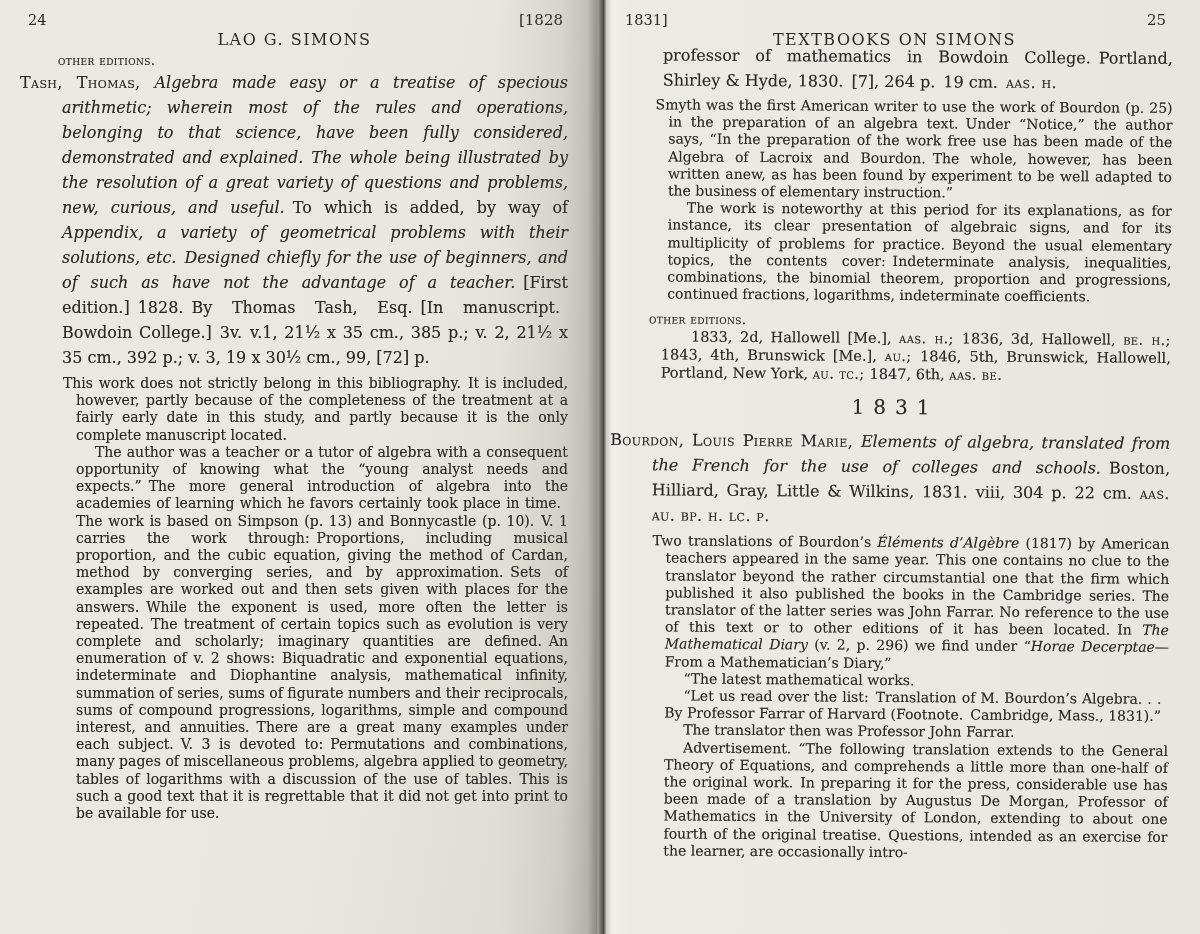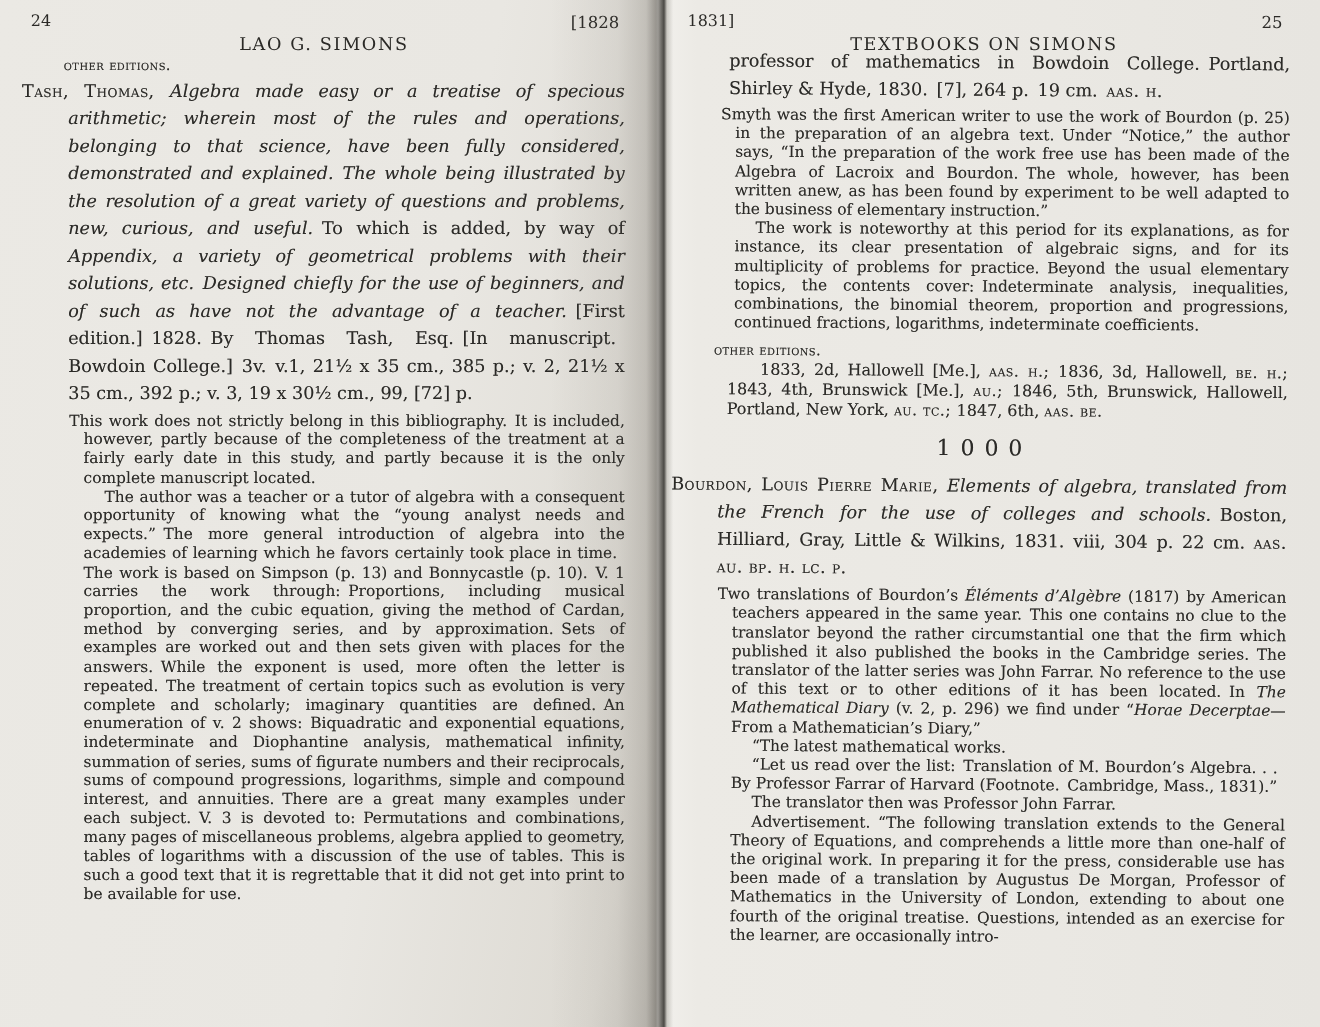--- a/index.html
+++ b/index.html
@@ -68,21 +68,21 @@
       <span class="h-left">1831]</span>
       <span class="h-center">TEXTBOOKS ON SIMONS</span>
       <span class="h-right">25</span>
     </div>
     <div class="content" id="right-blocks">
         <div class="blk entry-cont"><span class="seg r">professor of mathematics in Bowdoin College. Portland, Shirley &amp; Hyde, 1830. [7], 264 p. 19 cm. </span><span class="seg sc">aas. h.</span></div>
         <div class="blk annot-first"><span class="seg r">Smyth was the first American writer to use the work of Bourdon (p. 25) in the preparation of an algebra text. Under “Notice,” the author says, “In the preparation of the work free use has been made of the Algebra of Lacroix and Bourdon. The whole, however, has been written anew, as has been found by experiment to be well adapted to the business of elementary instruction.”</span></div>
         <div class="blk annot-ind"><span class="seg r">The work is noteworthy at this period for its explanations, as for instance, its clear presentation of algebraic signs, and for its multiplicity of problems for practice. Beyond the usual elementary topics, the contents cover: Indeterminate analysis, inequalities, combinations, the binomial theorem, proportion and progressions, continued fractions, logarithms, indeterminate coefficients.</span></div>
         <div class="blk label"><span class="seg sc">other editions.</span></div>
         <div class="blk editions"><span class="seg r">1833, 2d, Hallowell [Me.], </span><span class="seg sc">aas. h.; </span><span class="seg r">1836, 3d, Hallowell, </span><span class="seg sc">be. h.; </span><span class="seg r">1843, 4th, Brunswick [Me.], </span><span class="seg sc">au.; </span><span class="seg r">1846, 5th, Brunswick, Hallowell, Portland, New York, </span><span class="seg sc">au. tc.; </span><span class="seg r">1847, 6th, </span><span class="seg sc">aas. be.</span></div>
-        <div class="blk year"><span class="seg r">1000</span></div>
+        <div class="blk year"><span class="seg r">1831</span></div>
         <div class="blk entry"><span class="seg sc">Bourdon, Louis Pierre Marie, </span><span class="seg i">Elements of algebra, translated from the French for the use of colleges and schools.</span><span class="seg r"> Boston, Hilliard, Gray, Little &amp; Wilkins, 1831. viii, 304 p. 22 cm. </span><span class="seg sc">aas. au. bp. h. lc. p.</span></div>
         <div class="blk annot-first"><span class="seg r">Two translations of Bourdon’s </span><span class="seg i">Éléments d’Algèbre</span><span class="seg r"> (1817) by American teachers appeared in the same year. This one contains no clue to the translator beyond the rather circumstantial one that the firm which published it also published the books in the Cambridge series. The translator of the latter series was John Farrar. No reference to the use of this text or to other editions of it has been located. In </span><span class="seg i">The Mathematical Diary</span><span class="seg r"> (v. 2, p. 296) we find under “</span><span class="seg i">Horae Decerptae</span><span class="seg r">—From a Mathematician’s Diary,”</span></div>
         <div class="blk annot-ind"><span class="seg r">“The latest mathematical works.</span></div>
         <div class="blk annot-ind"><span class="seg r">“Let us read over the list: Translation of M. Bourdon’s Algebra. . . By Professor Farrar of Harvard (Footnote. Cambridge, Mass., 1831).”</span></div>
         <div class="blk annot-ind"><span class="seg r">The translator then was Professor John Farrar.</span></div>
         <div class="blk annot-ind"><span class="seg r">Advertisement. “The following translation extends to the General Theory of Equations, and comprehends a little more than one-half of the original work. In preparing it for the press, considerable use has been made of a translation by Augustus De Morgan, Professor of Mathematics in the University of London, extending to about one fourth of the original treatise. Questions, intended as an exercise for the learner, are occasionally intro-</span></div>
       </div>
   </div>
 
   <div class="gutter"></div>

